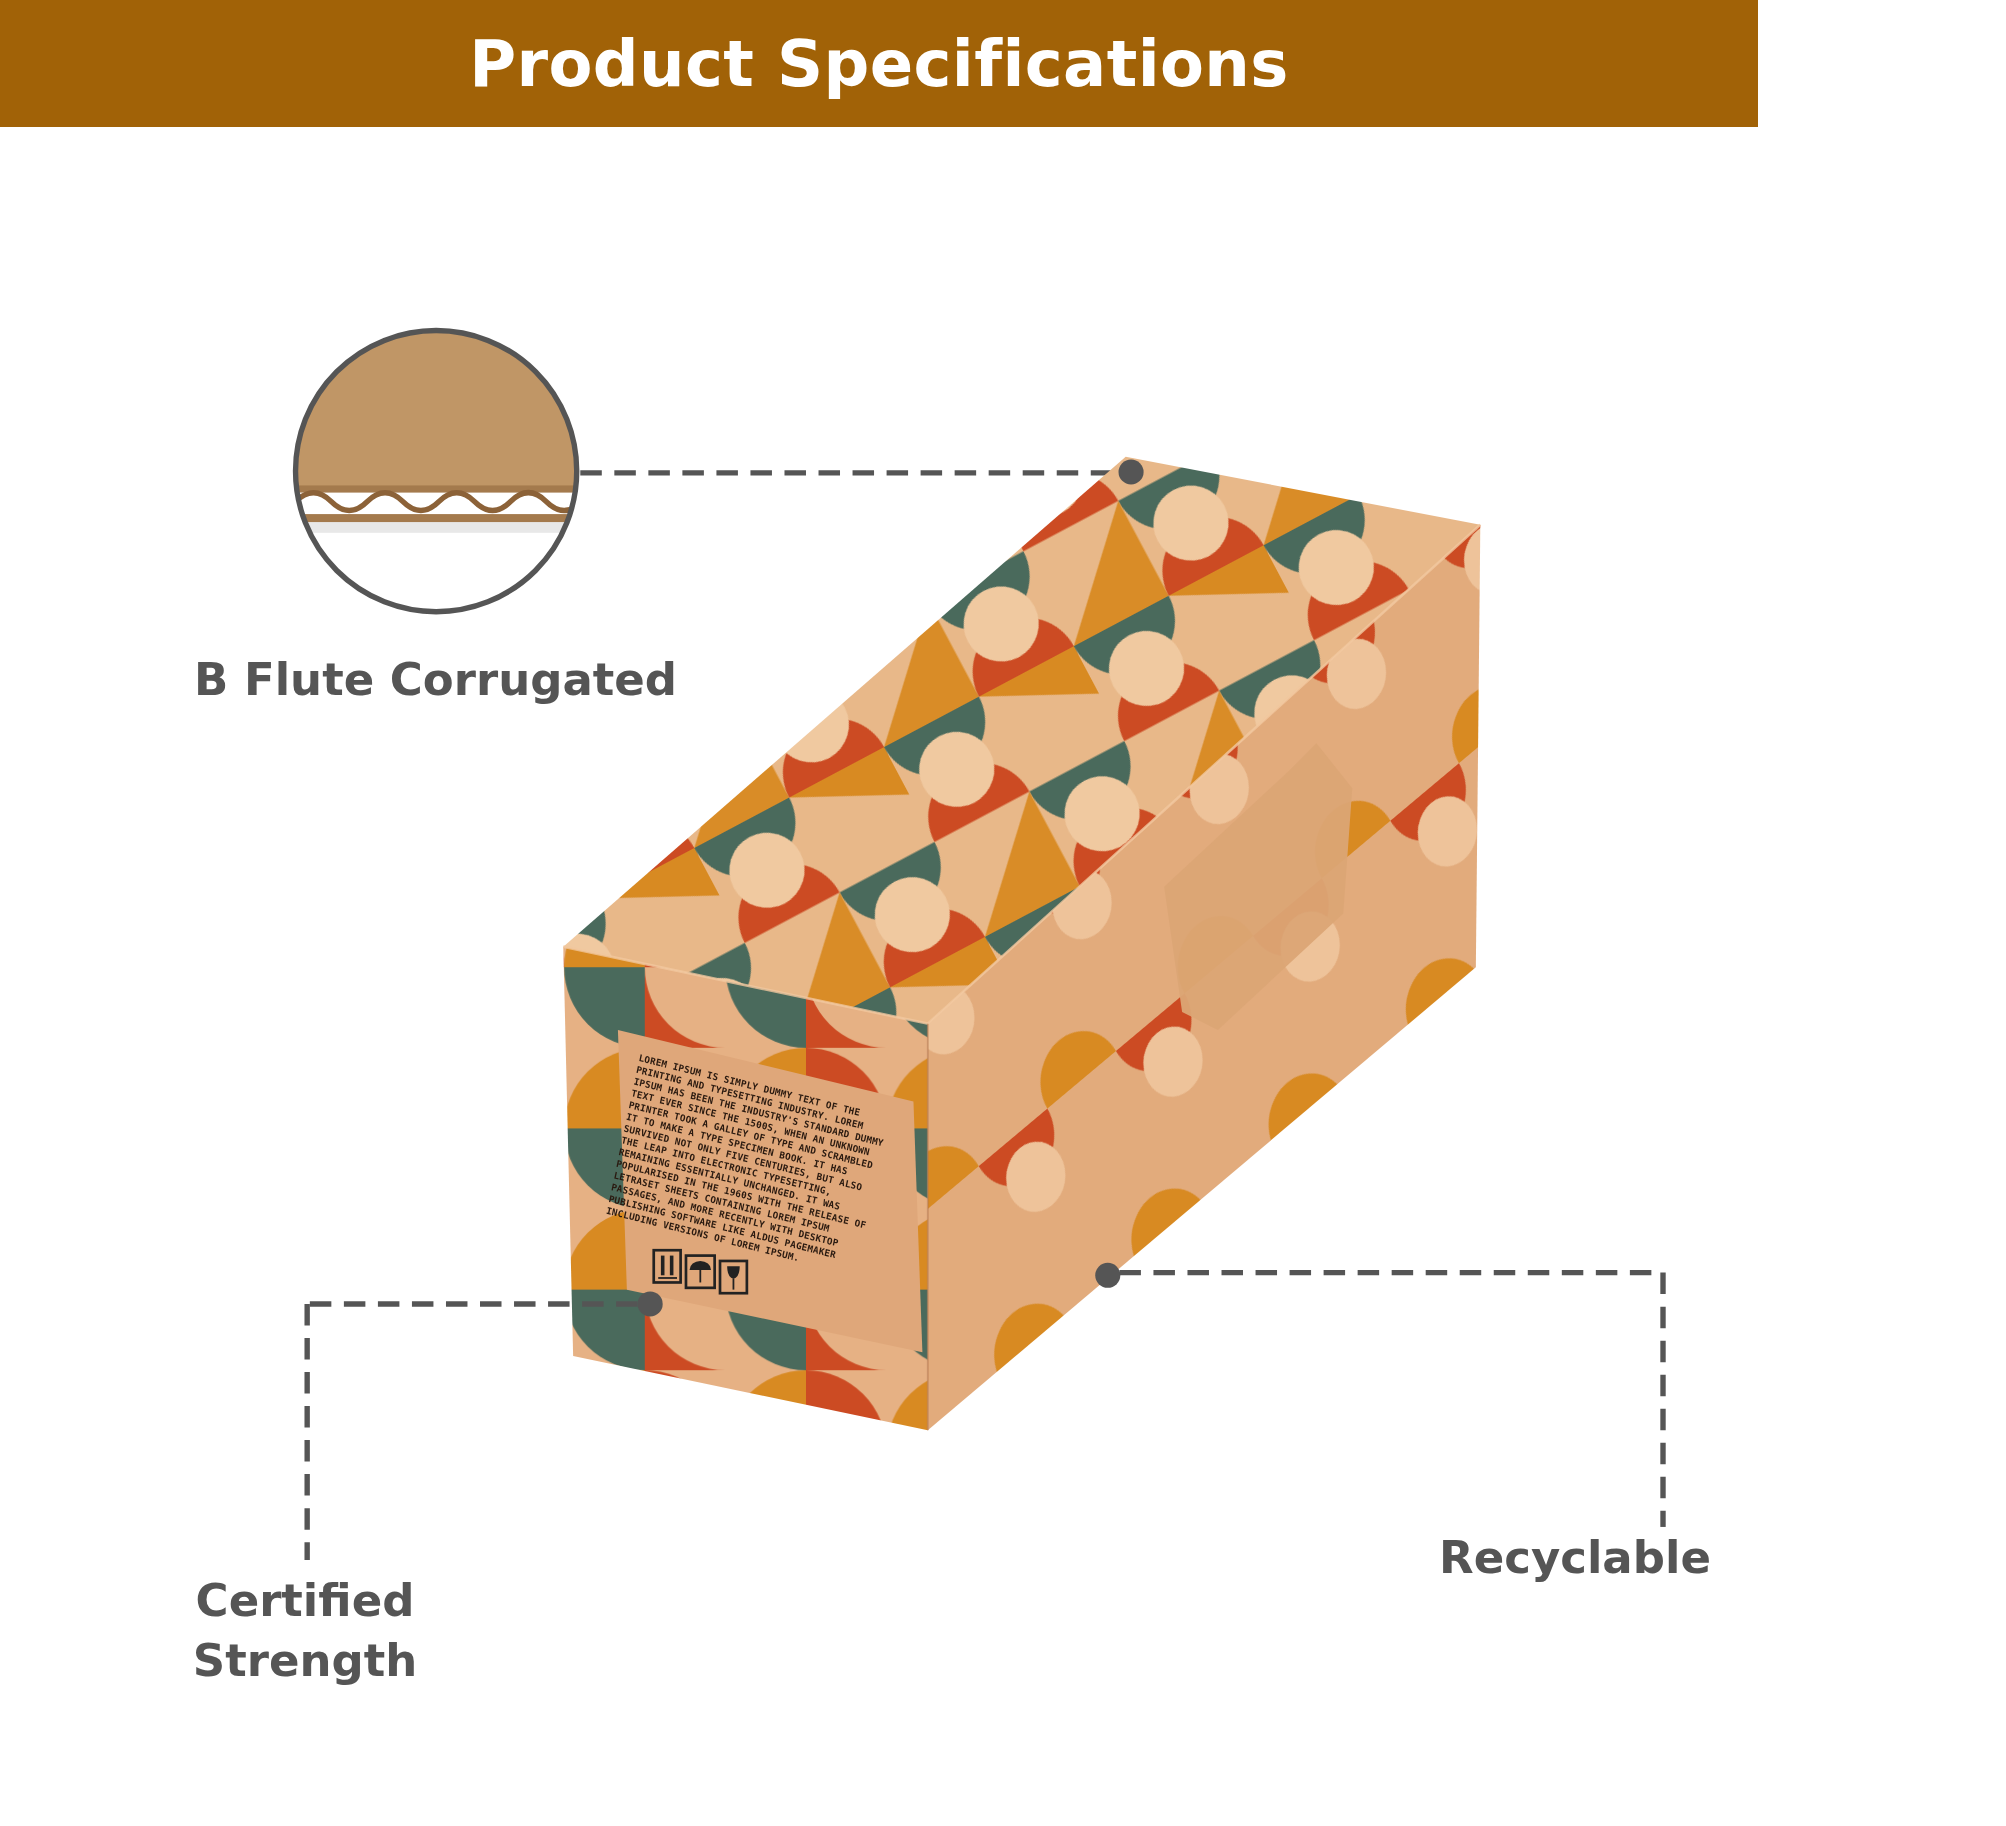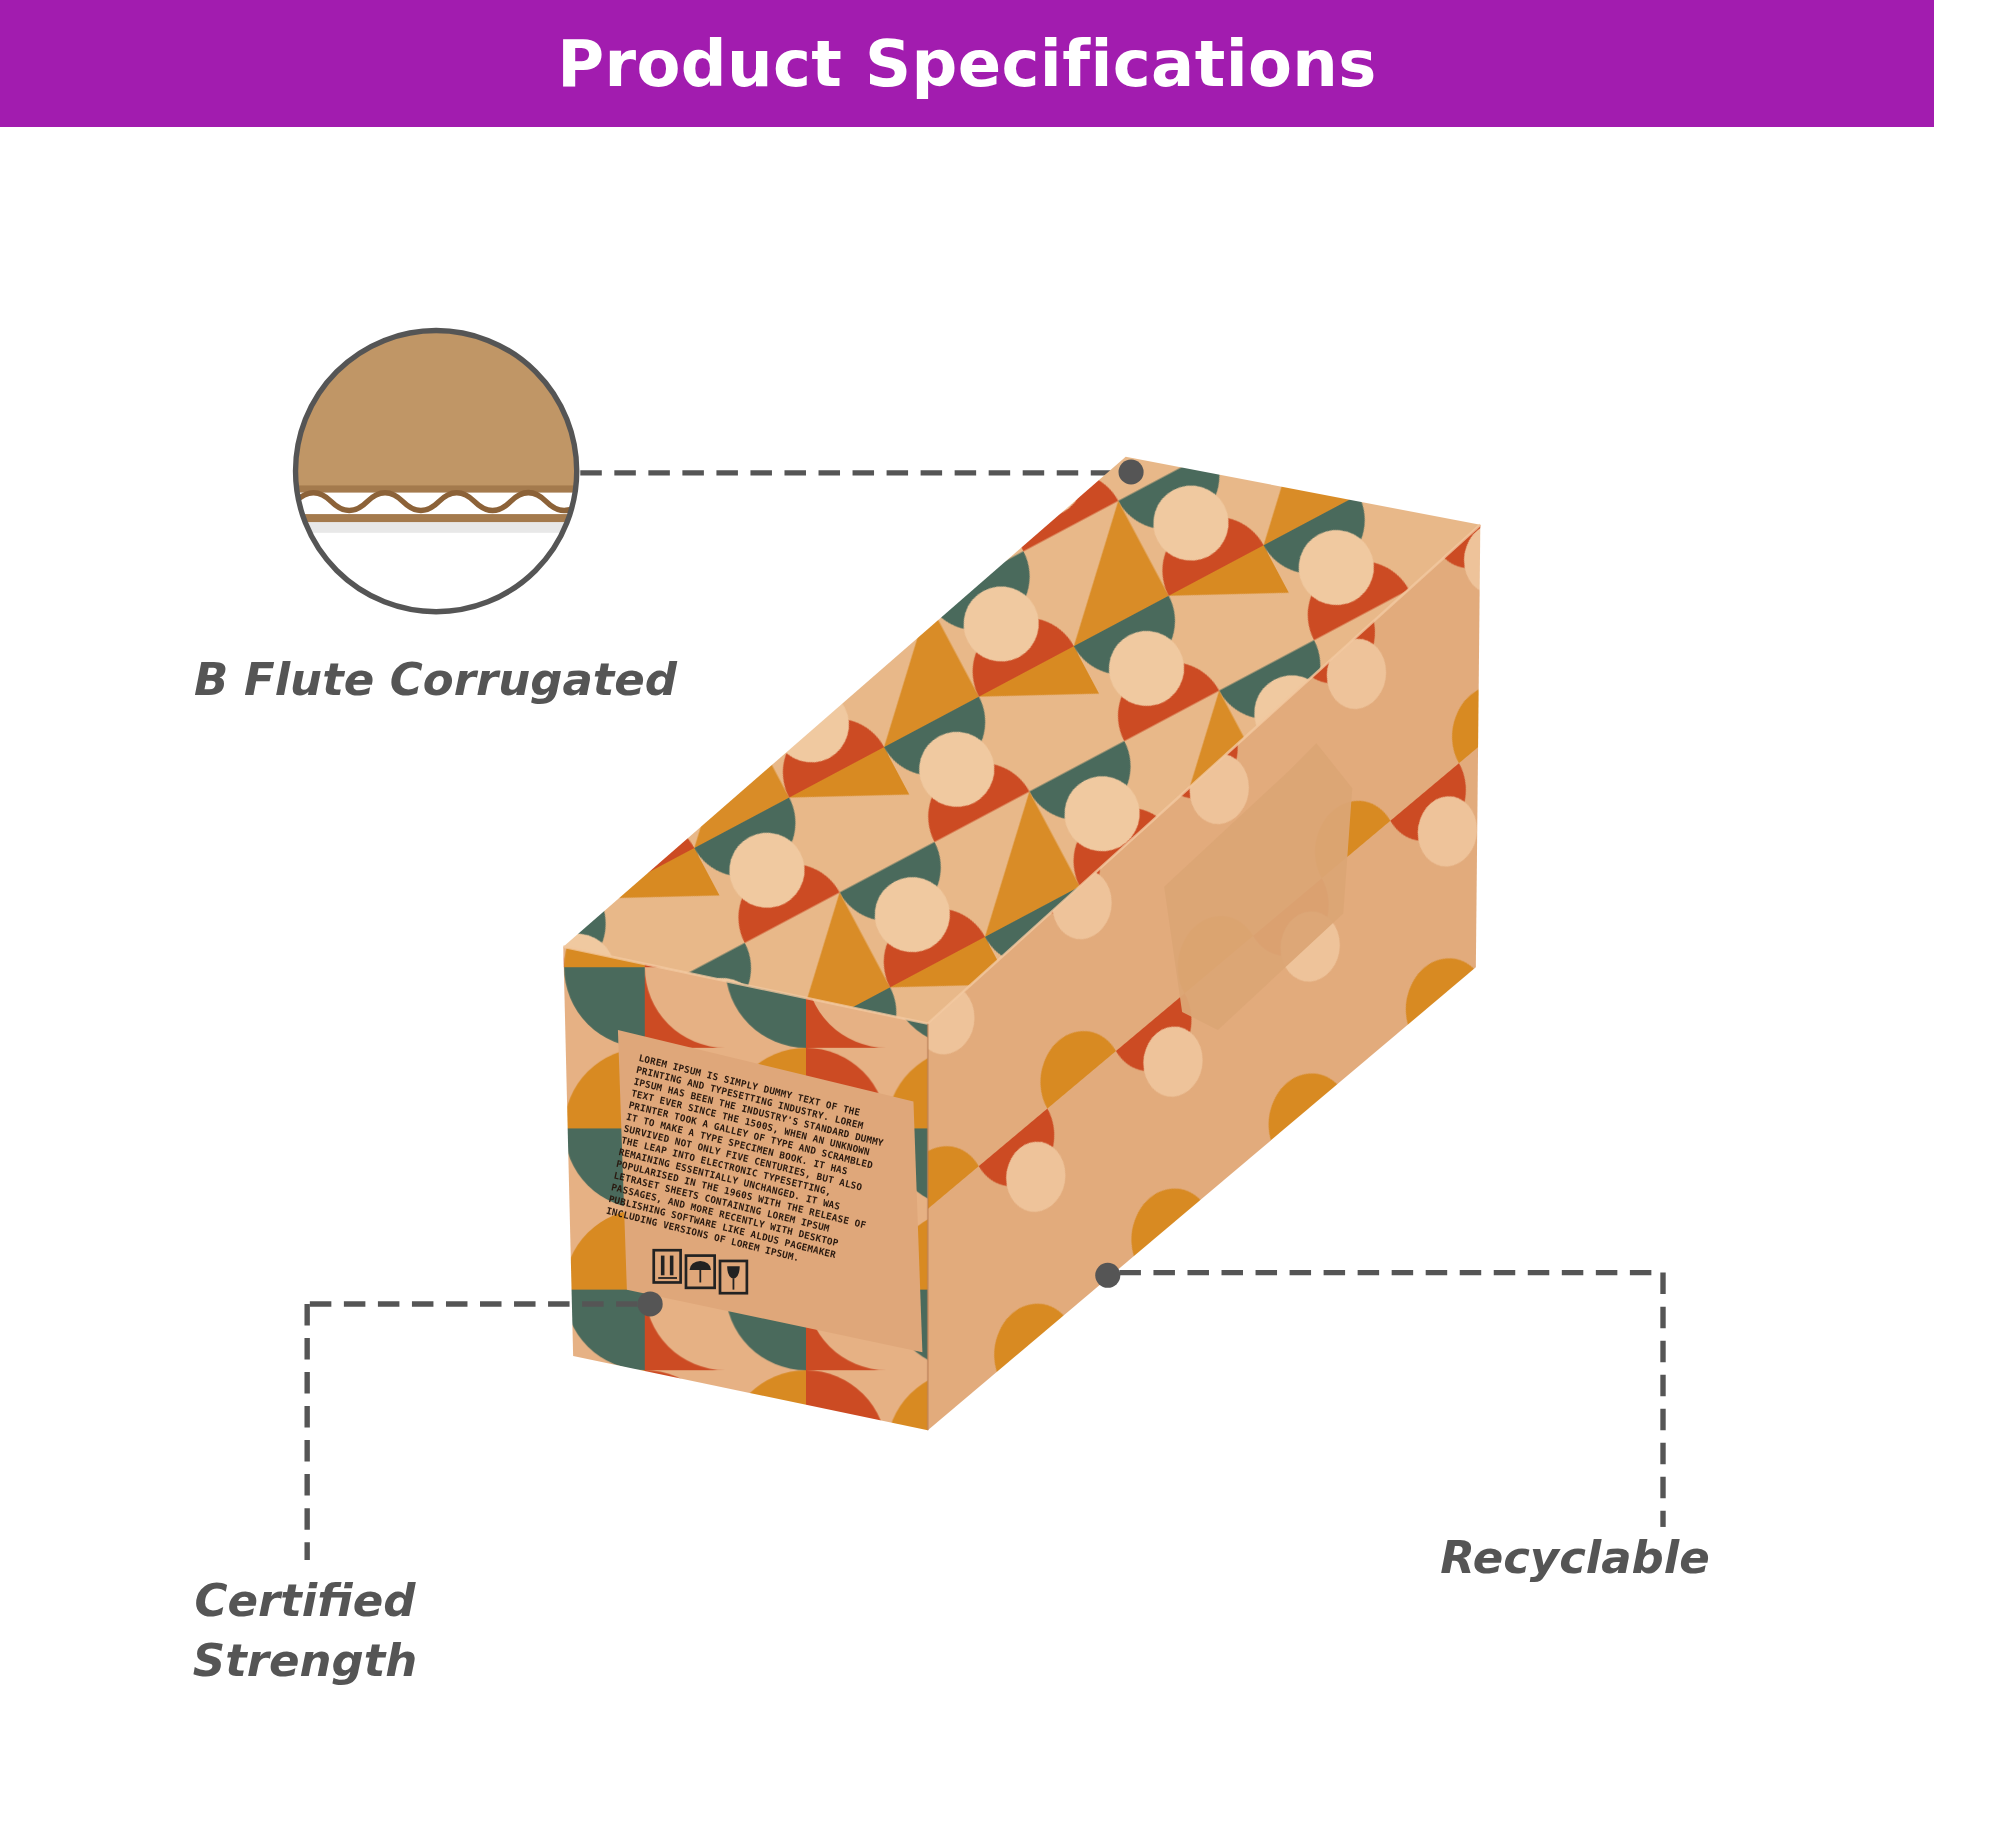--- a/index.html
+++ b/index.html
@@ -1,25 +1,25 @@
 <!DOCTYPE html>
 <html style="font-size:14.3px"><head>
 <meta charset="utf-8">
 <style>
   html, body { margin:0; padding:0; background:#ffffff; }
   body { width:2006px; height:1827px; position:relative; overflow:hidden;
          font-family:"DejaVu Sans","Liberation Sans",sans-serif; }
-  .header { position:absolute; left:0; top:0; width:1934px; height:127px;
-            background:#a21caf; display:flex; align-items:center; justify-content:center; }
+  .header { position:absolute; left:0; top:0; width:1758px; height:127px;
+            background:#a16207; display:flex; align-items:center; justify-content:center; }
   .header h1 { margin:0; color:#ffffff; font-size:64px; font-weight:bold;
                letter-spacing:0.4px; font-family:"DejaVu Sans","Liberation Sans",sans-serif; }
   .stage { position:absolute; left:0; top:0; width:2006px; height:1827px; }
   .label { position:absolute; color:#555555; font-size:45px; font-weight:600;
            line-height:60px; text-align:center; white-space:nowrap;
-           font-family:"DejaVu Sans","Liberation Sans",sans-serif;font-style:italic; }
+           font-family:"DejaVu Sans","Liberation Sans",sans-serif; }
   .label span { display:block; }
   .box-note { font-family:"DejaVu Sans Mono","Liberation Mono",monospace; font-weight:bold; }
 </style>
 </head>
 <body>
 
 <div class="header">
   <h1>Product Specifications</h1>
 </div>
 

